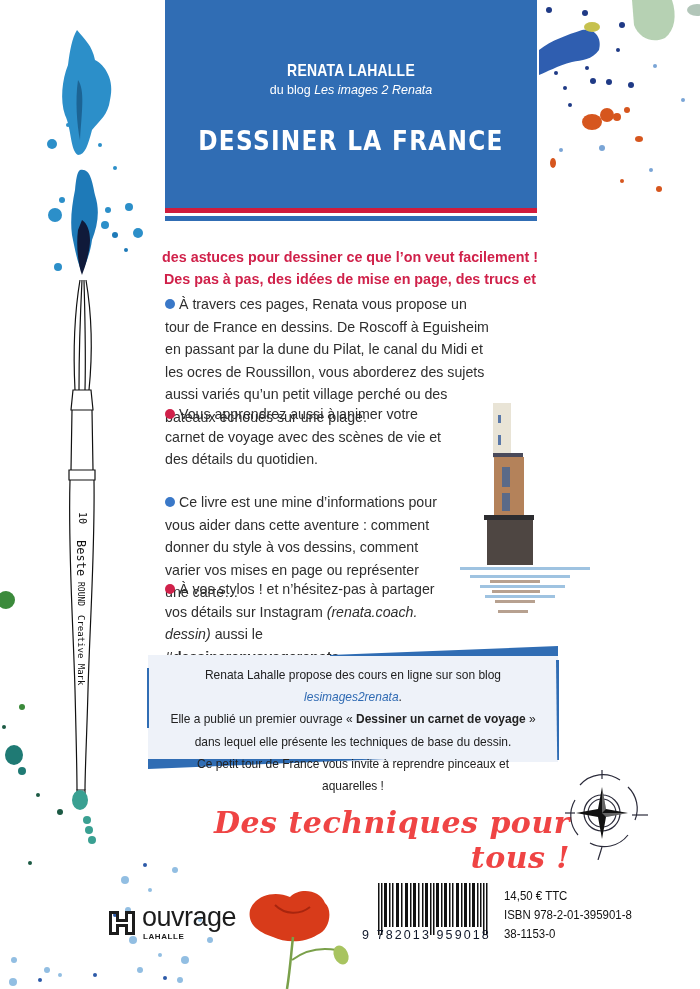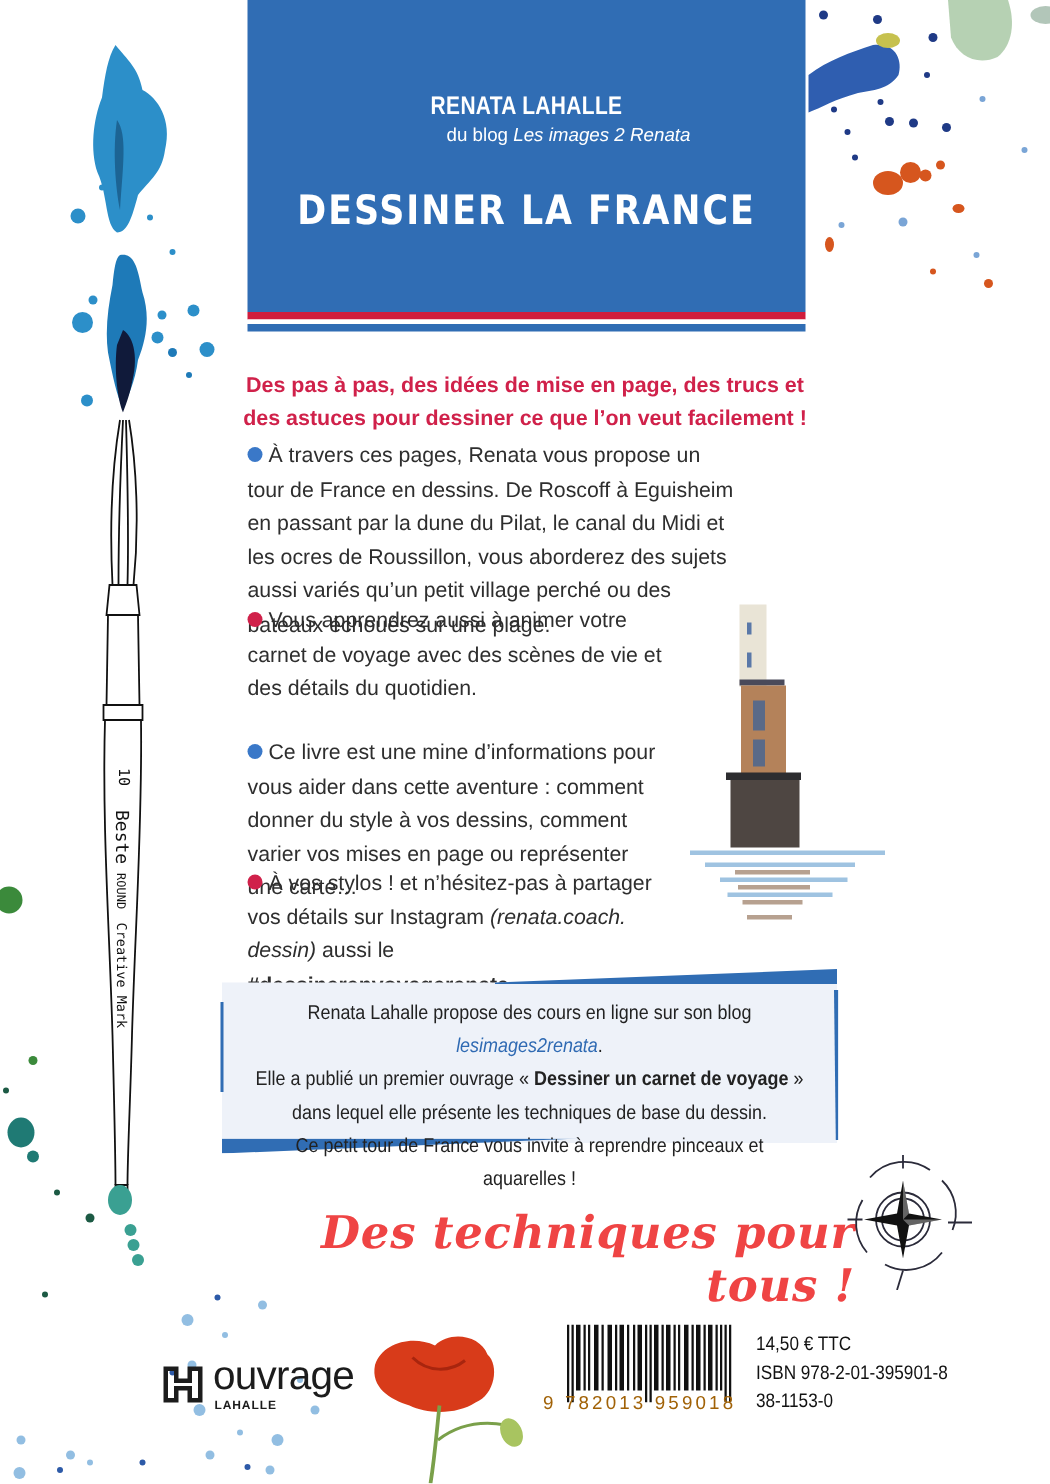--- a/index.html
+++ b/index.html
@@ -5,21 +5,21 @@
   html, body { margin:0; padding:0; }
   body { width:700px; height:989px; position:relative; overflow:hidden; background:#ffffff; font-family:"Liberation Sans", sans-serif; color:#2a2a2a; }
   .abs { position:absolute; }
 
   
   .header-panel { left:165px; top:0; width:372px; height:208px; background:#306db4; }
   .stripe-red { left:165px; top:208px; width:372px; height:5px; background:#d01c3c; }
   .stripe-white { left:165px; top:213px; width:372px; height:3px; background:#ffffff; }
   .stripe-blue { left:165px; top:216px; width:372px; height:5px; background:#306db4; }
   .author { left:165px; width:372px; top:61px; text-align:center; color:#fff; font-family:"Liberation Sans", sans-serif; font-weight:bold; font-size:17px; letter-spacing:0.3px; transform:scaleX(0.82); transform-origin:center; }
-  .blog { left:165px; width:372px; top:83px; text-align:center; color:#fff; font-size:12.5px;padding-left:28px; }
+  .blog { left:165px; width:372px; top:83px; text-align:center; color:#fff; font-size:12.5px; }
   .blog i { font-style:italic; }
   .title { left:165px; width:372px; top:125px; text-align:center; color:#fff; font-family:"DejaVu Sans", sans-serif; font-weight:bold; font-size:27px; letter-spacing:1.5px; transform:scaleX(0.86); transform-origin:center; }
 
   
   .tagline { left:150px; width:400px; top:246px; text-align:center; color:#d0214a; font-weight:bold; font-size:14.3px; line-height:22px; }
 
   
   .para { left:165px; width:340px; font-size:14.2px; line-height:22.5px; color:#2e2e2e; }
   .dot { display:inline-block; width:10px; height:10px; border-radius:50%; margin-right:4px; vertical-align:0px; }
   .dot.blue { background:#3a78c8; }
@@ -44,21 +44,21 @@
   
   .slogan { left:150px; width:420px; top:785px; text-align:right; color:#ef4444; font-family:"DejaVu Serif", serif; font-style:italic; font-weight:bold; font-size:30px; letter-spacing:0.5px;margin-top:20px; }
 
   
   .logo-mark { left:107px; top:909px; width:30px; height:28px; }
   .logo-name { left:142px; top:902px; font-size:27px; color:#1c1c1c; letter-spacing:-0.5px; }
   .logo-sub { left:143px; top:932px; font-size:8px; font-weight:bold; color:#1c1c1c; letter-spacing:0.6px; }
 
   
   .barcode { left:378px; top:883px; width:110px; height:52px; }
-  .barcode-digits { left:362px; top:928px; font-size:12.5px; color:#a16207; letter-spacing:2.1px; font-family:"Liberation Sans", sans-serif; }
+  .barcode-digits { left:362px; top:928px; font-size:12.5px; color:#0f172a; letter-spacing:2.1px; font-family:"Liberation Sans", sans-serif; }
   .price-block { left:504px; top:886px; font-size:13px; line-height:19px; color:#111; font-weight:normal; transform:scaleX(0.88); transform-origin:left; }
 
   .brush-text { font-family:"DejaVu Sans Mono", monospace; }
 </style>
 </head>
 <body>
 
 <svg class="abs" style="left:30px;top:20px;" width="120" height="260" viewBox="0 0 120 260">
   <path d="M47 10 C55 20,62 25,65 40 C75 45,85 60,80 80 C78 95,70 100,62 110 C58 125,55 135,48 135 C40 130,42 110,35 95 C30 80,32 60,38 45 C40 30,42 18,47 10 Z" fill="#2c8fc9"></path>
   <path d="M50 150 C60 148,62 160,65 175 C70 190,68 205,62 220 C60 235,55 245,52 252 C48 245,45 230,42 215 C40 200,42 185,45 170 C46 160,47 152,50 150 Z" fill="#1e7ab8"></path>
@@ -176,22 +176,22 @@
 <div class="abs header-panel"></div>
 <div class="abs stripe-red"></div>
 <div class="abs stripe-white"></div>
 <div class="abs stripe-blue"></div>
 
 <div class="abs author">RENATA LAHALLE</div>
 <div class="abs blog"><span>du blog </span><i>Les images 2 Renata</i></div>
 <div class="abs title">DESSINER LA FRANCE</div>
 
 <div class="abs tagline">
+  <div>des astuces pour dessiner ce que l’on veut facilement !</div>
   <div>Des pas à pas, des idées de mise en page, des trucs et</div>
-  <div>des astuces pour dessiner ce que l’on veut facilement !</div>
 </div>
 
 <div class="abs para p1"><span class="dot blue"></span><span>À travers ces pages, Renata vous propose un tour de France en dessins. De Roscoff à Eguisheim en passant par la dune du Pilat, le canal du Midi et les ocres de Roussillon, vous aborderez des sujets aussi variés qu’un petit village perché ou des bateaux échoués sur une plage.</span></div>
 <div class="abs para p2"><span class="dot red"></span><span>Vous apprendrez aussi à animer votre carnet de voyage avec des scènes de vie et des détails du quotidien.</span></div>
 <div class="abs para p3"><span class="dot blue"></span><span>Ce livre est une mine d’informations pour vous aider dans cette aventure : comment donner du style à vos dessins, comment varier vos mises en page ou représenter une carte…</span></div>
 <div class="abs para p4"><span class="dot red"></span><span>À vos stylos ! et n’hésitez-pas à partager vos détails sur Instagram </span><i>(renata.coach. dessin)</i><span> aussi le </span><b>#dessinerenvoyagerenata</b><span>.</span></div>
 
 <svg class="abs" style="left:460px;top:395px;" width="130" height="230" viewBox="0 0 130 230">
   <rect x="33" y="8" width="18" height="55" fill="#e9e4d6"></rect>
   <rect x="38" y="20" width="3" height="8" fill="#5a78a8"></rect>

